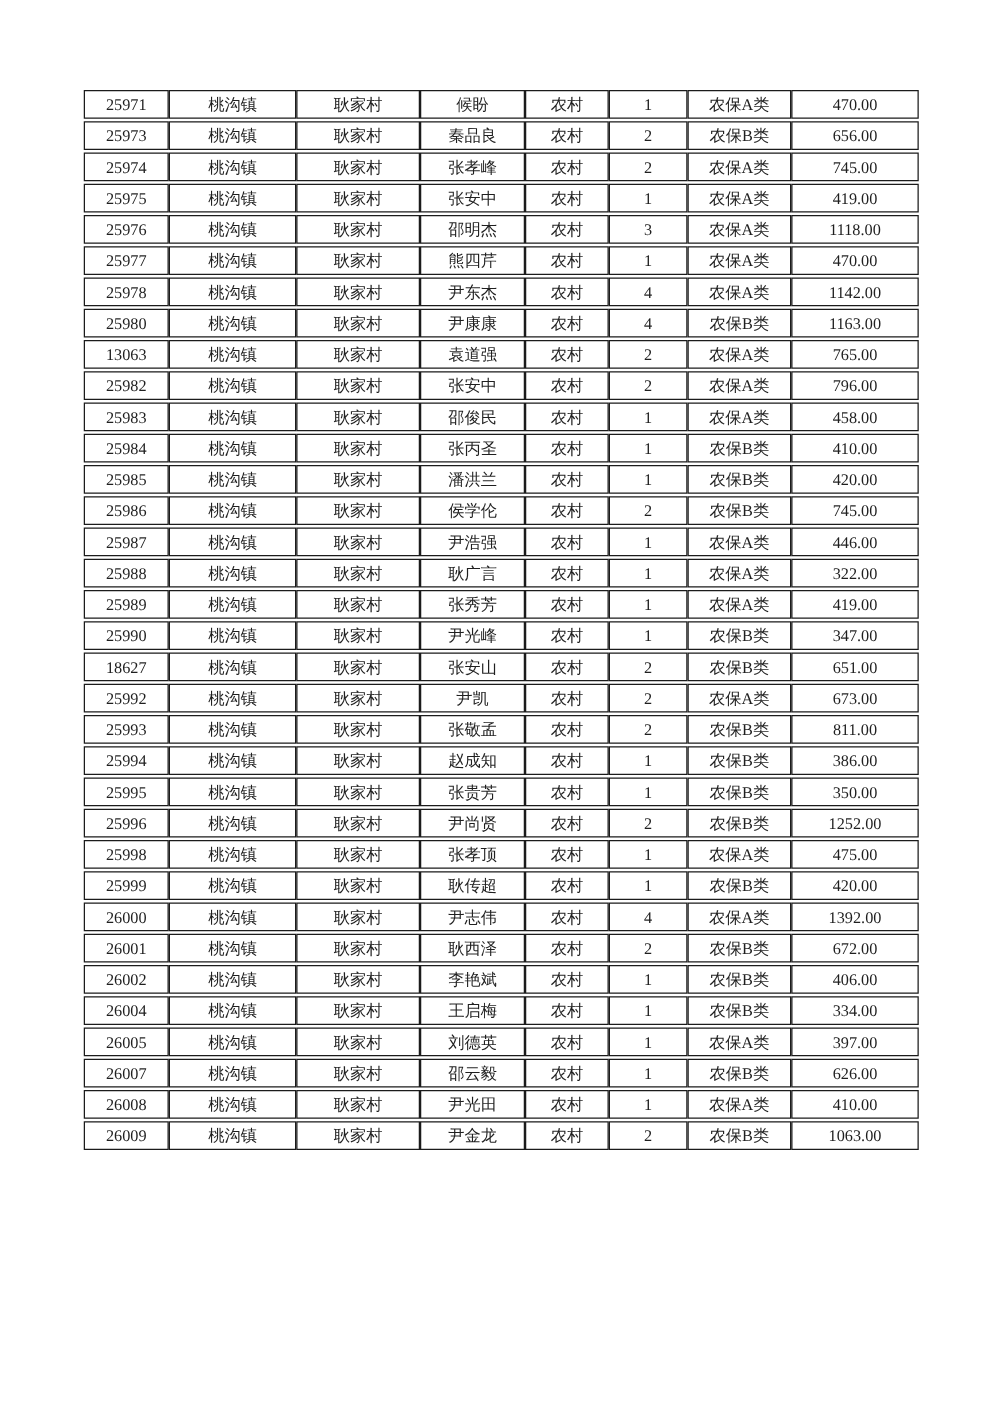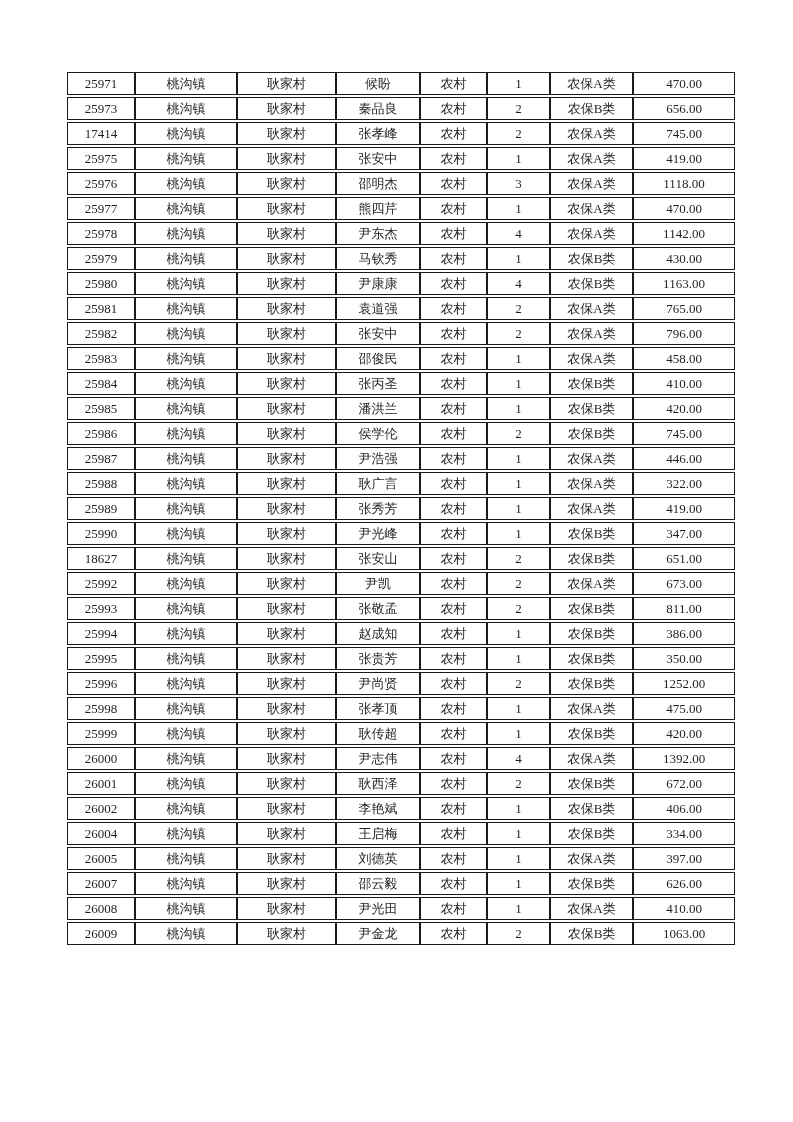--- a/index.html
+++ b/index.html
@@ -73,21 +73,21 @@
           <td>25973</td>
           <td>桃沟镇</td>
           <td>耿家村</td>
           <td>秦品良</td>
           <td>农村</td>
           <td>2</td>
           <td>农保B类</td>
           <td>656.00</td>
         </tr>
         <tr>
-          <td>17414</td>
+          <td>25974</td>
           <td>桃沟镇</td>
           <td>耿家村</td>
           <td>张孝峰</td>
           <td>农村</td>
           <td>2</td>
           <td>农保A类</td>
           <td>745.00</td>
         </tr>
         <tr>
           <td>25975</td>
@@ -123,41 +123,31 @@
           <td>25978</td>
           <td>桃沟镇</td>
           <td>耿家村</td>
           <td>尹东杰</td>
           <td>农村</td>
           <td>4</td>
           <td>农保A类</td>
           <td>1142.00</td>
         </tr>
         <tr>
-          <td>25979</td>
-          <td>桃沟镇</td>
-          <td>耿家村</td>
-          <td>马钦秀</td>
-          <td>农村</td>
-          <td>1</td>
-          <td>农保B类</td>
-          <td>430.00</td>
-        </tr>
-        <tr>
           <td>25980</td>
           <td>桃沟镇</td>
           <td>耿家村</td>
           <td>尹康康</td>
           <td>农村</td>
           <td>4</td>
           <td>农保B类</td>
           <td>1163.00</td>
         </tr>
         <tr>
-          <td>25981</td>
+          <td>13063</td>
           <td>桃沟镇</td>
           <td>耿家村</td>
           <td>袁道强</td>
           <td>农村</td>
           <td>2</td>
           <td>农保A类</td>
           <td>765.00</td>
         </tr>
         <tr>
           <td>25982</td>

